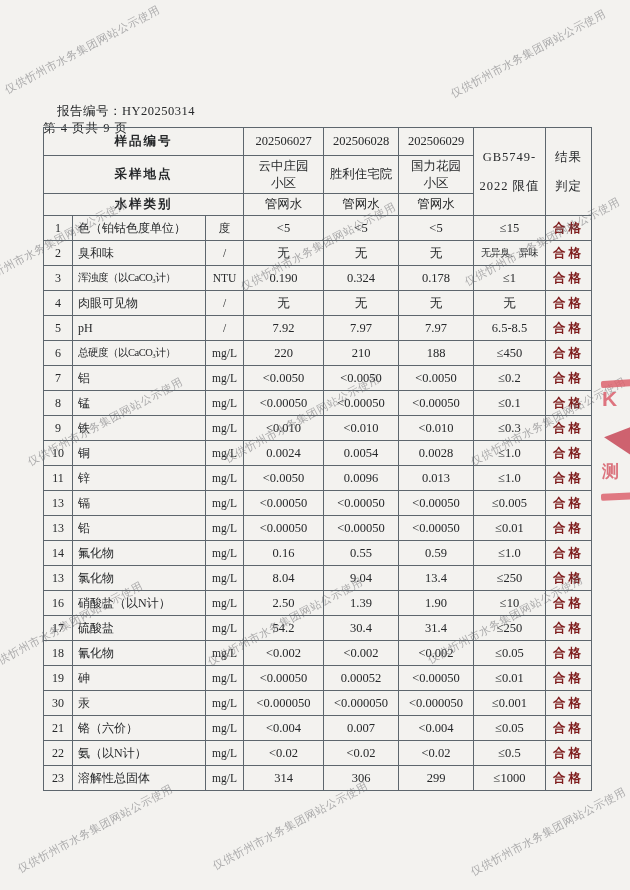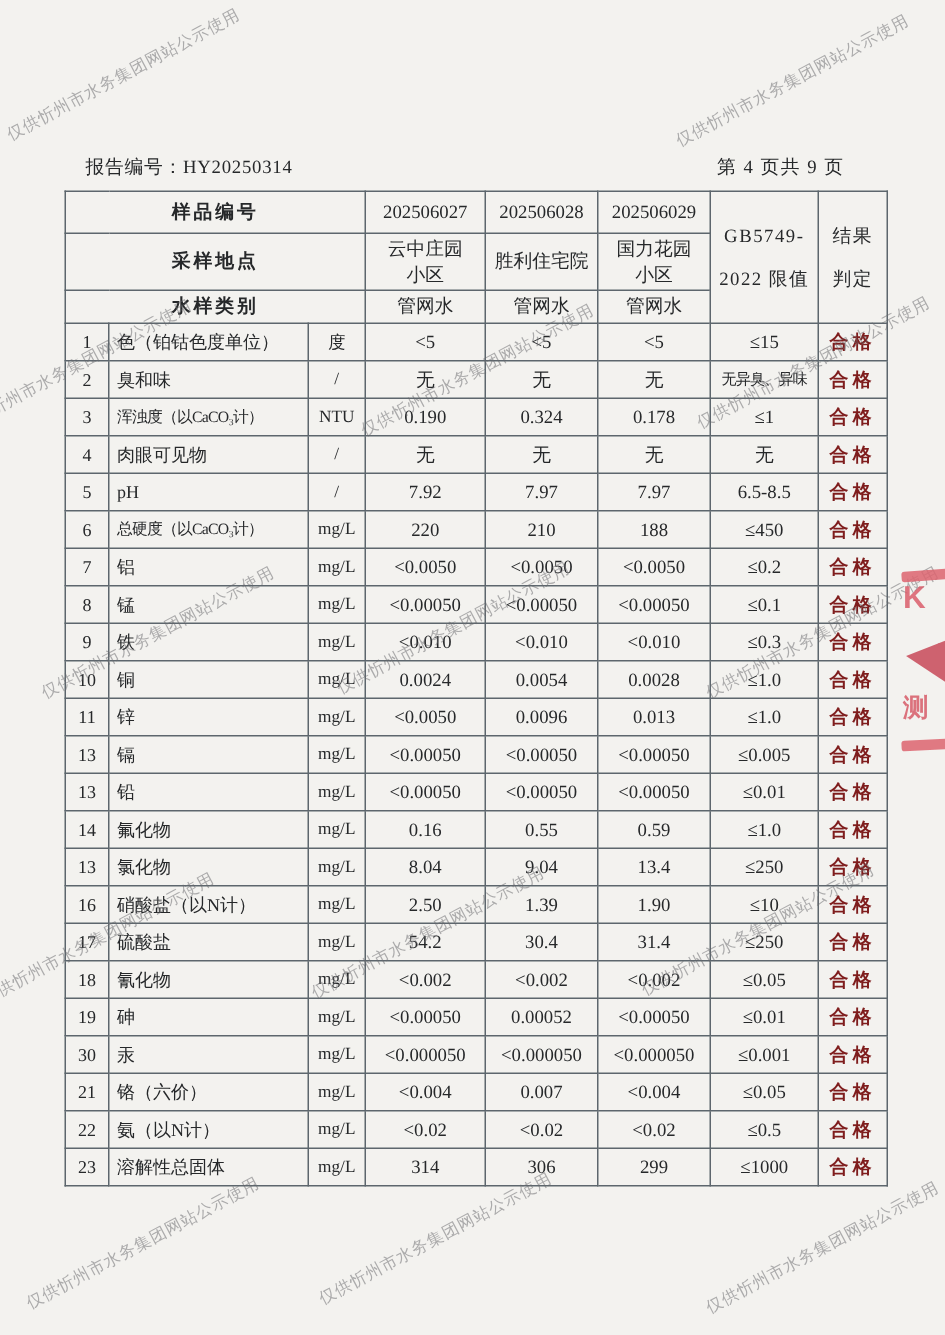--- a/index.html
+++ b/index.html
@@ -22,21 +22,21 @@
   
   .title {
     position:absolute; top:66px; left:0; width:100%;
     text-align:center; font-size:17px; font-weight:bold; letter-spacing:1.5px;
     font-family:"Liberation Sans","DejaVu Sans",sans-serif;
     z-index:2;
   }
   .meta {
     position:absolute; top:103px; left:43px; width:548px;
     display:flex; justify-content:space-between;
-    font-size:12.5px; z-index:2;
+    font-size:12.5px; z-index:2;flex-direction:column;
   }
   .meta-left { padding-left:14px; letter-spacing:0.5px; }
   .meta-right { padding-right:28px; letter-spacing:1px; }
 
   
   table.results {
     position:absolute; top:127px; left:43px; width:548px;
     border-collapse:collapse; table-layout:fixed; z-index:2;
   }
   .results td {

